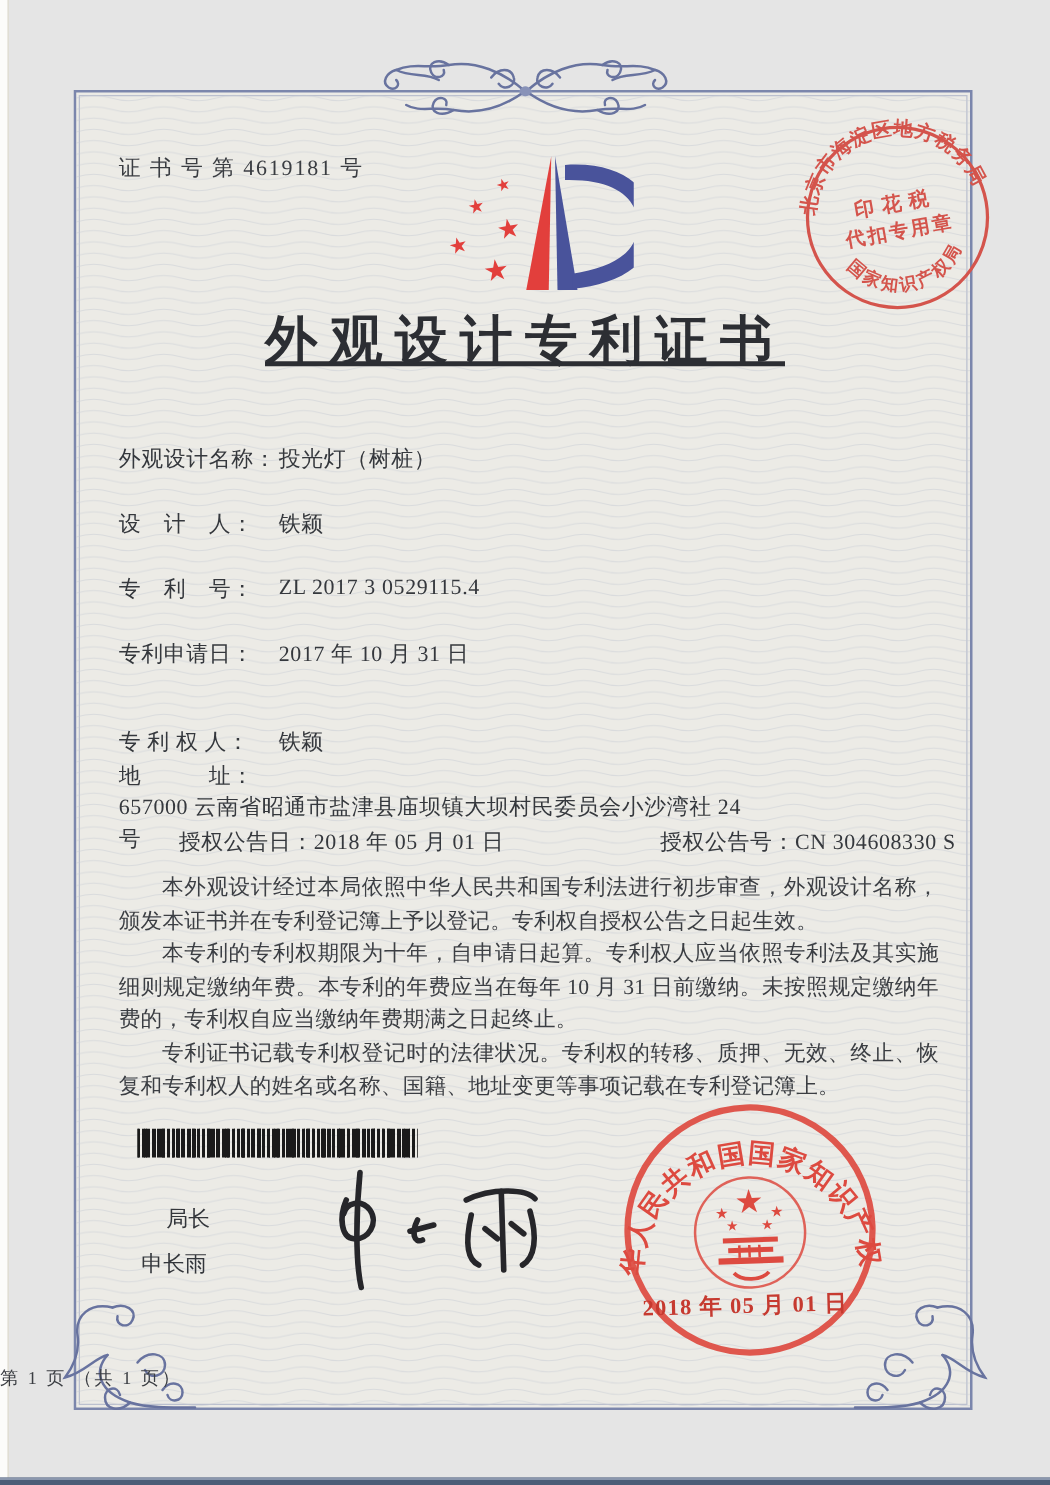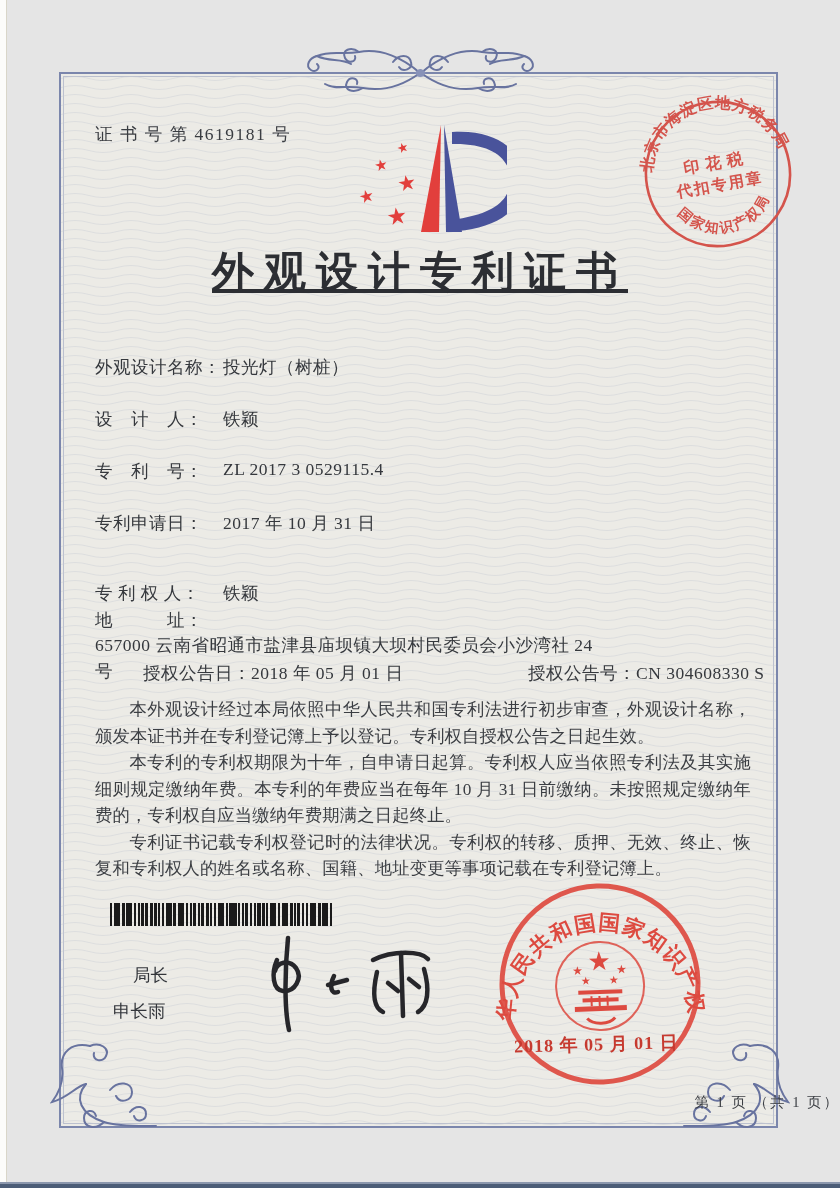--- a/index.html
+++ b/index.html
@@ -56,21 +56,21 @@
     font-family:"Liberation Sans","DejaVu Sans",sans-serif; color:#33363b;margin-left:36px; }
   .sig-name  { position:absolute; left:113px; top:999px; font-size:17.5px;
     font-family:"Liberation Sans","DejaVu Sans",sans-serif; color:#33363b; }
   .signature-svg { position:absolute; left:225px; top:928px; }
 
   .agency-seal { position:absolute; left:494px; top:878px; transform:rotate(-2deg); }
   .seal-date { position:absolute; left:514px; top:1032px; width:190px;
     font-size:18px; font-weight:bold; color:#c63a30; letter-spacing:1px;
     transform:rotate(-1.5deg); }
 
-  .footer { position:absolute; left:0; right:0; top:1093px; text-align:right;
+  .footer { position:absolute; left:0; right:0; top:1093px; text-align:left;
     font-size:14.5px; letter-spacing:2px; color:#3b3e43; }
 
   .ornament-top { position:absolute; left:293px; top:40px; }
   .ornament-bl  { position:absolute; left:50px;  top:1042px; }
   .ornament-br  { position:absolute; left:680px; top:1042px; transform:scaleX(-1); }
 </style>
 </head>
 <body>
 
 <div class="page">

